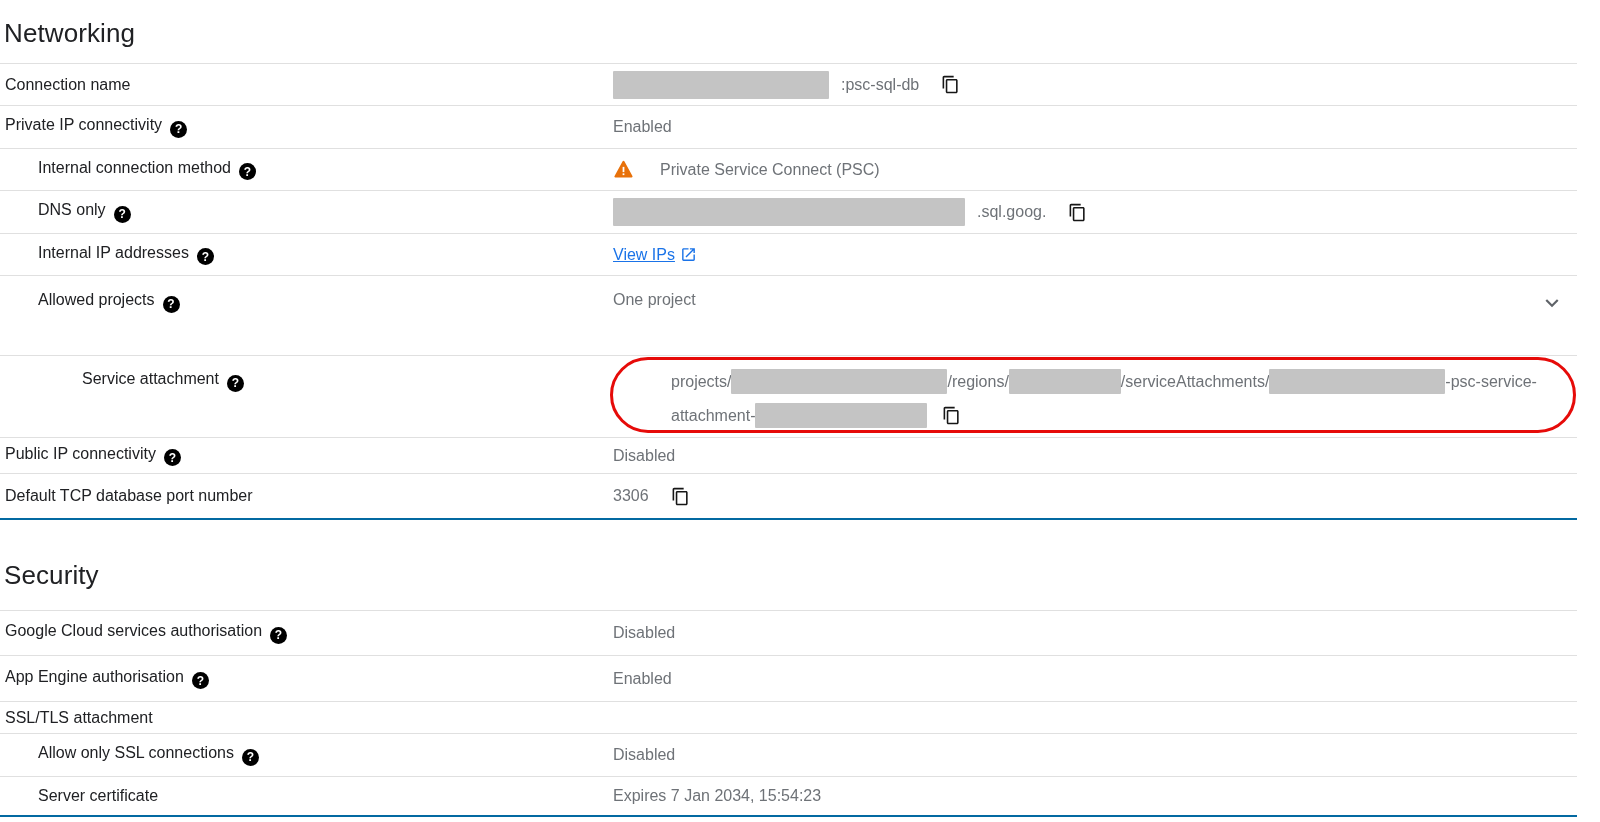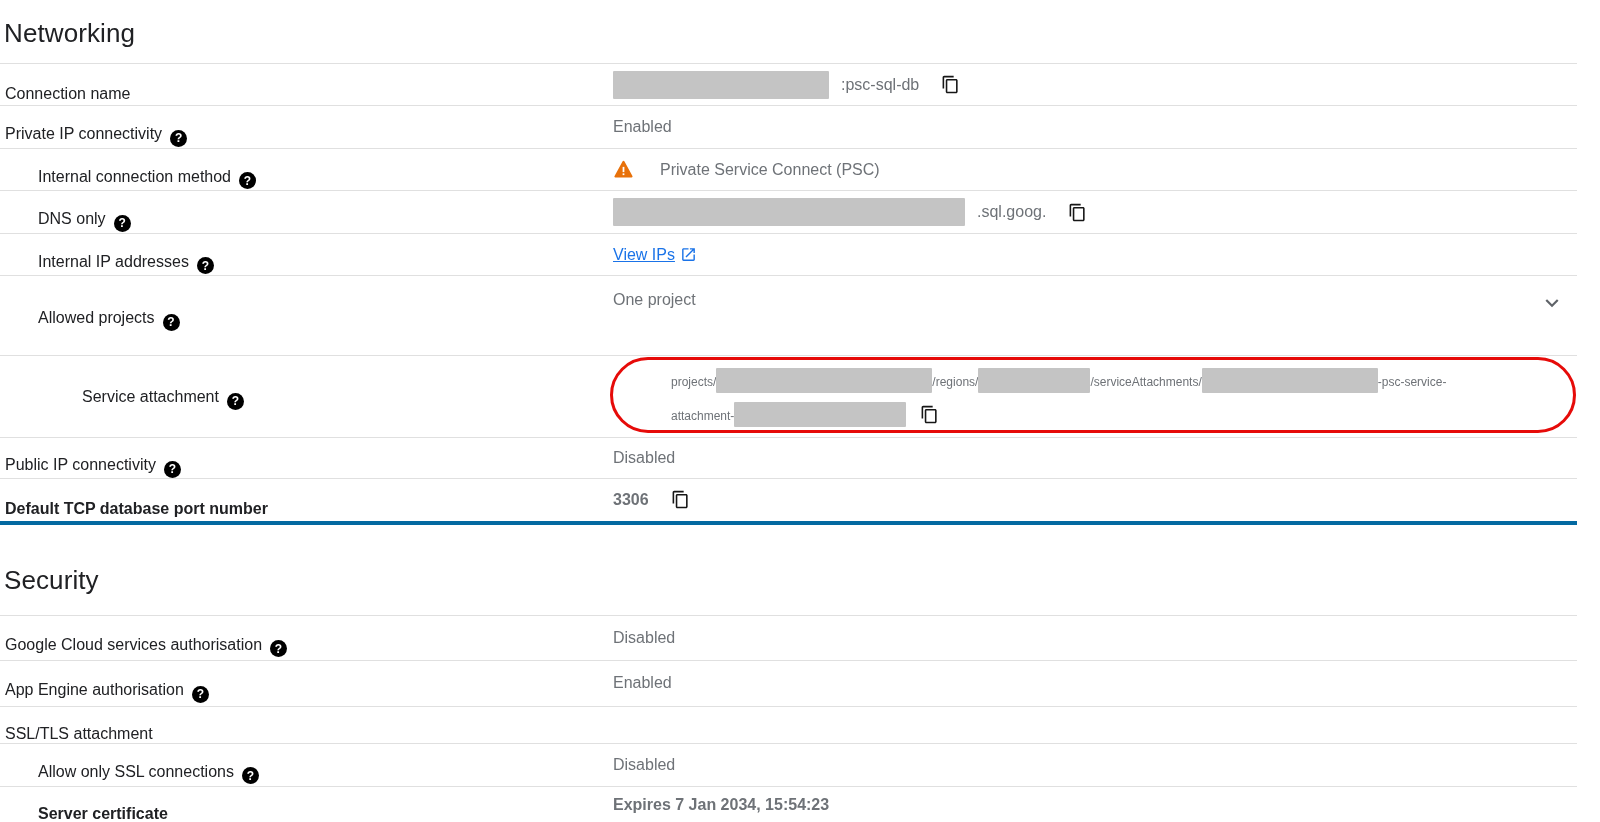--- a/index.html
+++ b/index.html
@@ -4,37 +4,37 @@
 <style>
   * { margin:0; padding:0; box-sizing:border-box; }
   html,body { width:1600px; height:822px; background:#ffffff; overflow:hidden;
               font-family:"Liberation Sans", sans-serif; }
   .page { width:1463px; height:822px; position:relative; color:#202124; }
   .section { width:1577px; }
   .section-title { font-size:26px; font-weight:400; color:#202124; letter-spacing:0.1px; }
   .nw-title { padding:18px 0 0 4px; height:63px; }
   .sec-title { padding:40px 0 0 4px; height:90px; }
   .row { display:flex; border-top:1px solid #e0e0e0; align-items:center; position:relative; }
-  .rows .row:last-child { border-bottom:4px solid #0369a1;font-weight:bold; }
-  .label { width:613px; font-size:16px; color:#202124; padding-left:5px; flex-shrink:0;margin-top:18px; }
+  .rows .row:last-child { border-bottom:2px solid #0369a1; }
+  .label { width:613px; font-size:16px; color:#202124; padding-left:5px; flex-shrink:0; }
   .label.indent { padding-left:38px; }
   .value { font-size:16px; color:#6e7277; display:flex; align-items:center;gap:12px; }
   .help { display:inline-flex; width:17px; height:17px; border-radius:50%; background:#000;
           color:#fff; font-size:12px; font-weight:bold; align-items:center; justify-content:center;
           margin-left:8px; vertical-align:-3px; cursor:pointer; }
   .redact { display:inline-block; background:#c4c4c4; height:28px; border-radius:1px; }
   .redact.inline { height:25px; }
   .icon-btn { display:inline-flex; align-items:center; cursor:pointer; margin-left:10px; color:#161616; }
   .link { color:#1a73e8; text-decoration:underline; cursor:pointer; display:inline-flex; align-items:center; }
   .link .ext { margin-left:5px; display:inline-flex; }
   .chevron { position:absolute; right:12px; top:14px; cursor:pointer; }
   .warn { display:inline-flex; margin-right:14px; }
   
   .sa-row { align-items:flex-start;padding-left:44px; }
-  .sa-value { display:block; padding:9px 0 0 14px; line-height:34px; font-size:12px; color:#6e7277; }
+  .sa-value { display:block; padding:9px 0 0 14px; line-height:34px; font-size:16px; color:#6e7277; }
   .sa-value .redact { vertical-align:-7px; }
   .annotation { position:absolute; left:610px; top:1px; width:966px; height:76px;
                 border:3.5px solid #e60b09; border-radius:38px; pointer-events:none; }
   
   .h42{min-height:42px} .h43{min-height:43px} .h36{min-height:36px} .h47{min-height:47px}
   .h45{min-height:45px} .h46{min-height:46px} .h32{min-height:32px} .h41{min-height:41px}
   .h80{min-height:80px; align-items:flex-start; padding-top:15px;}
   .h82{min-height:82px}
 </style>
 </head>

